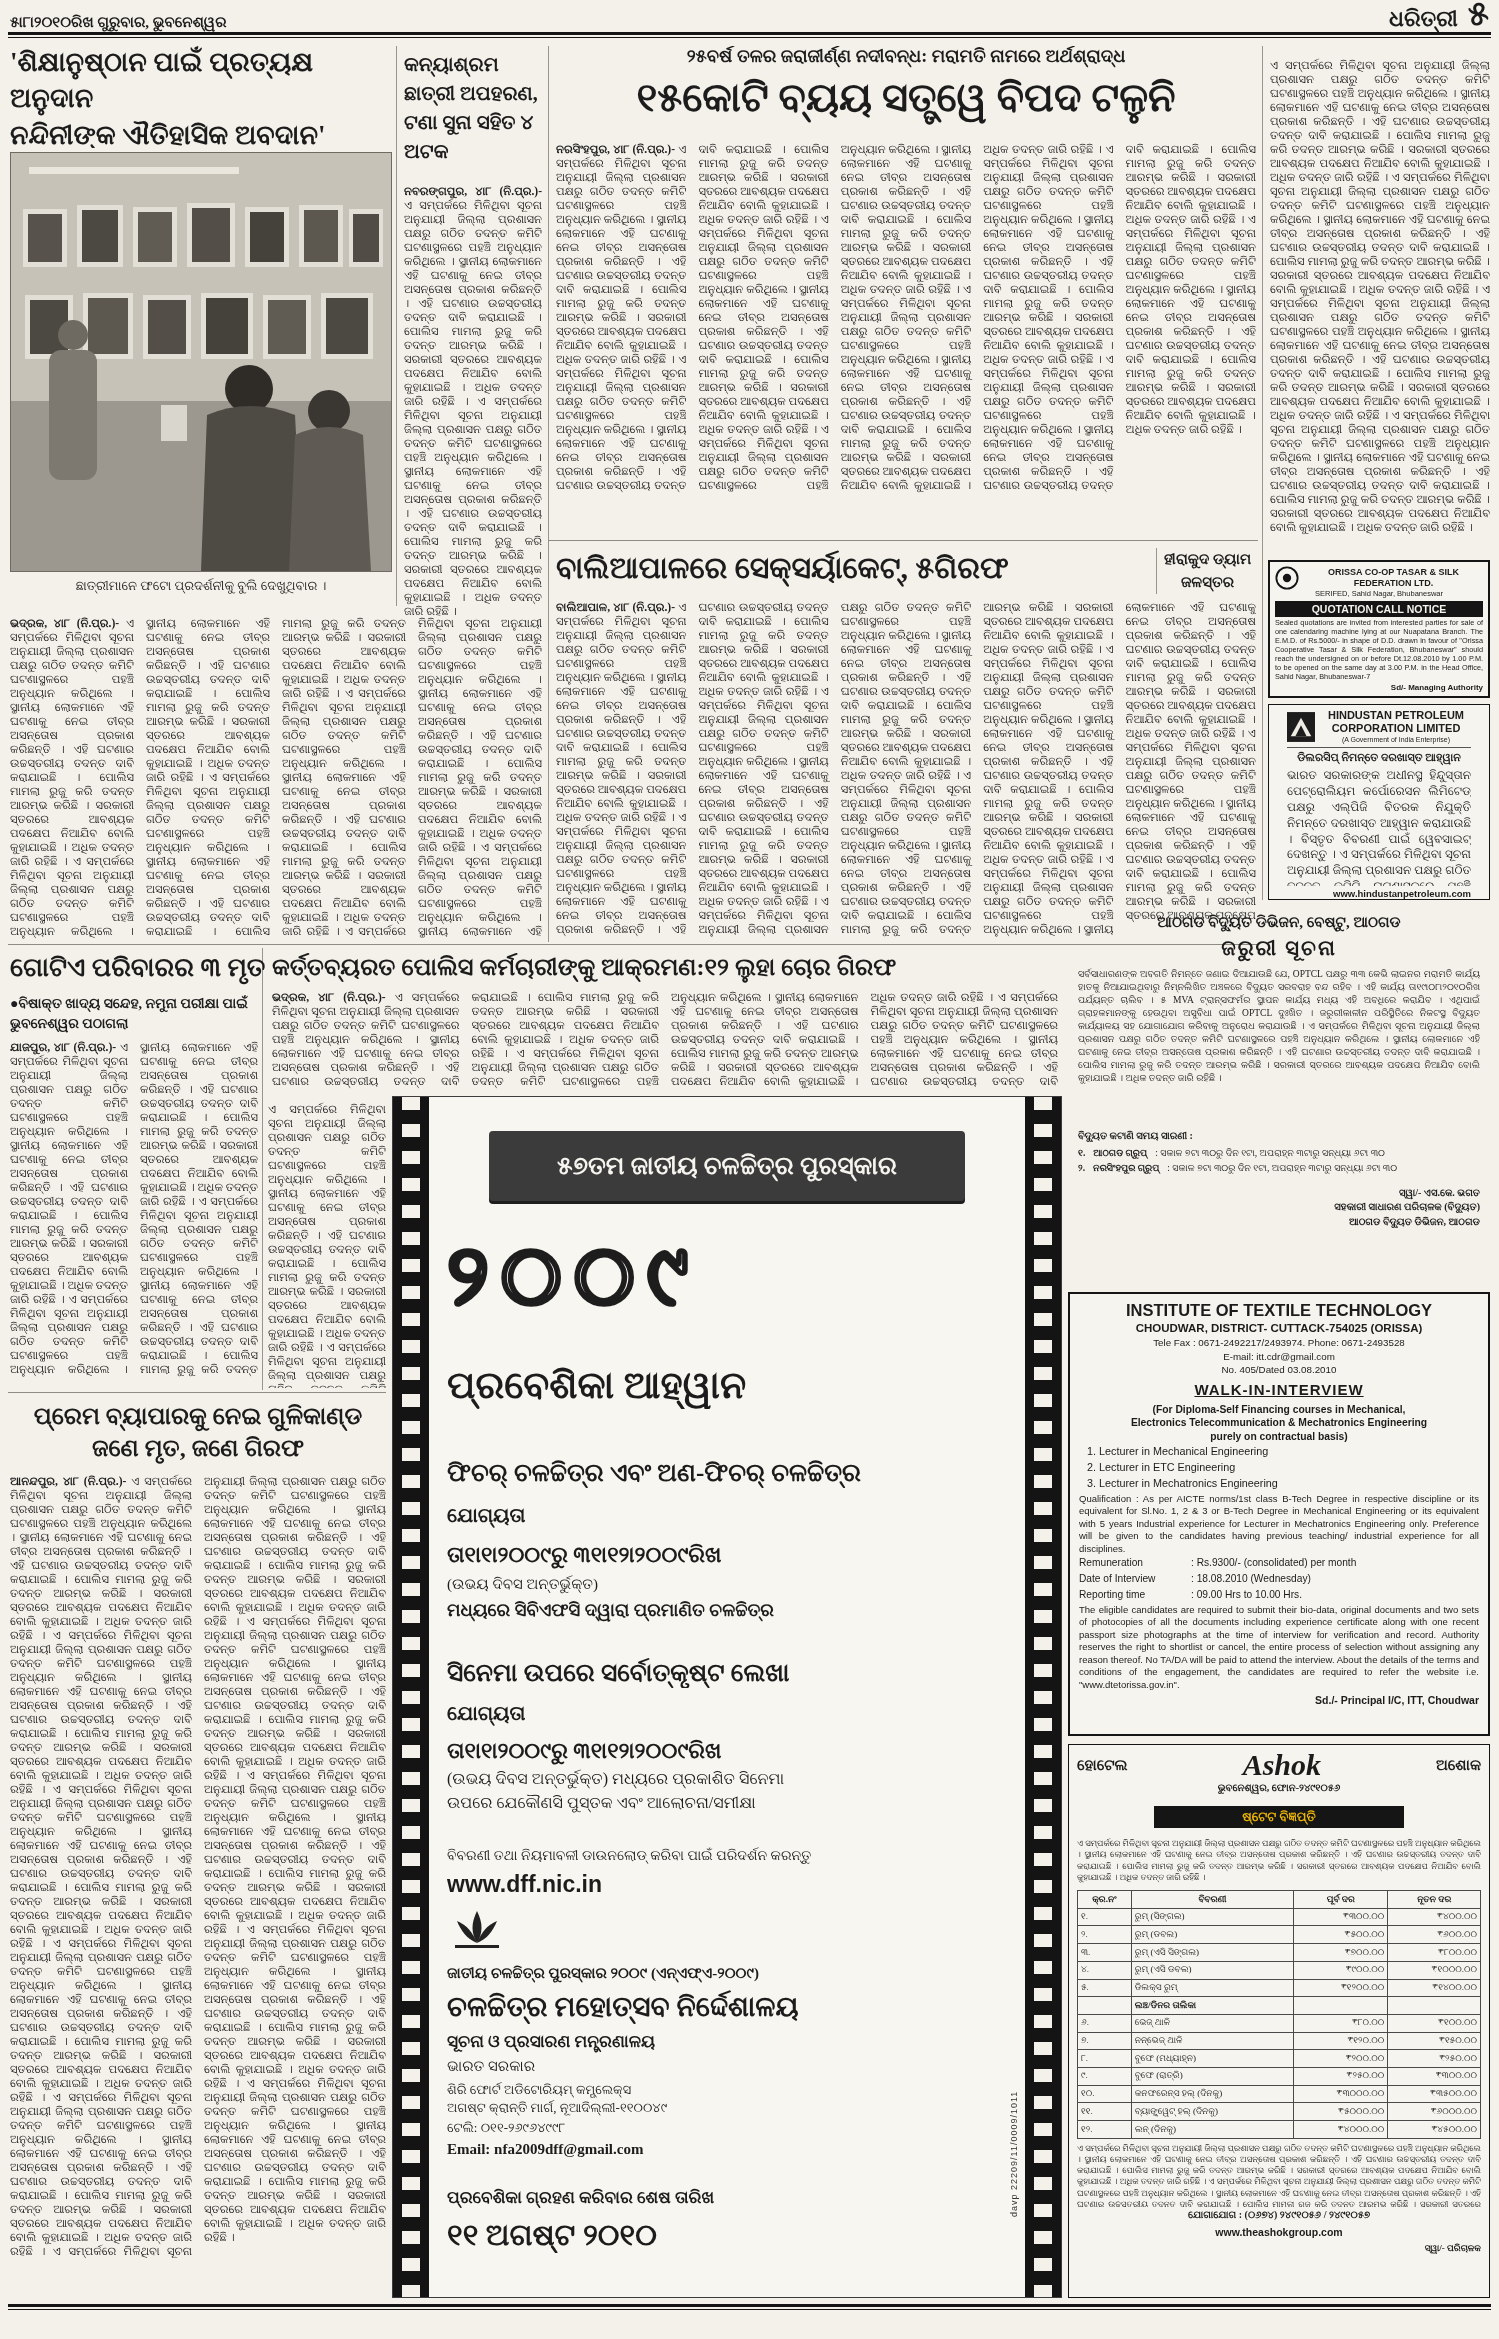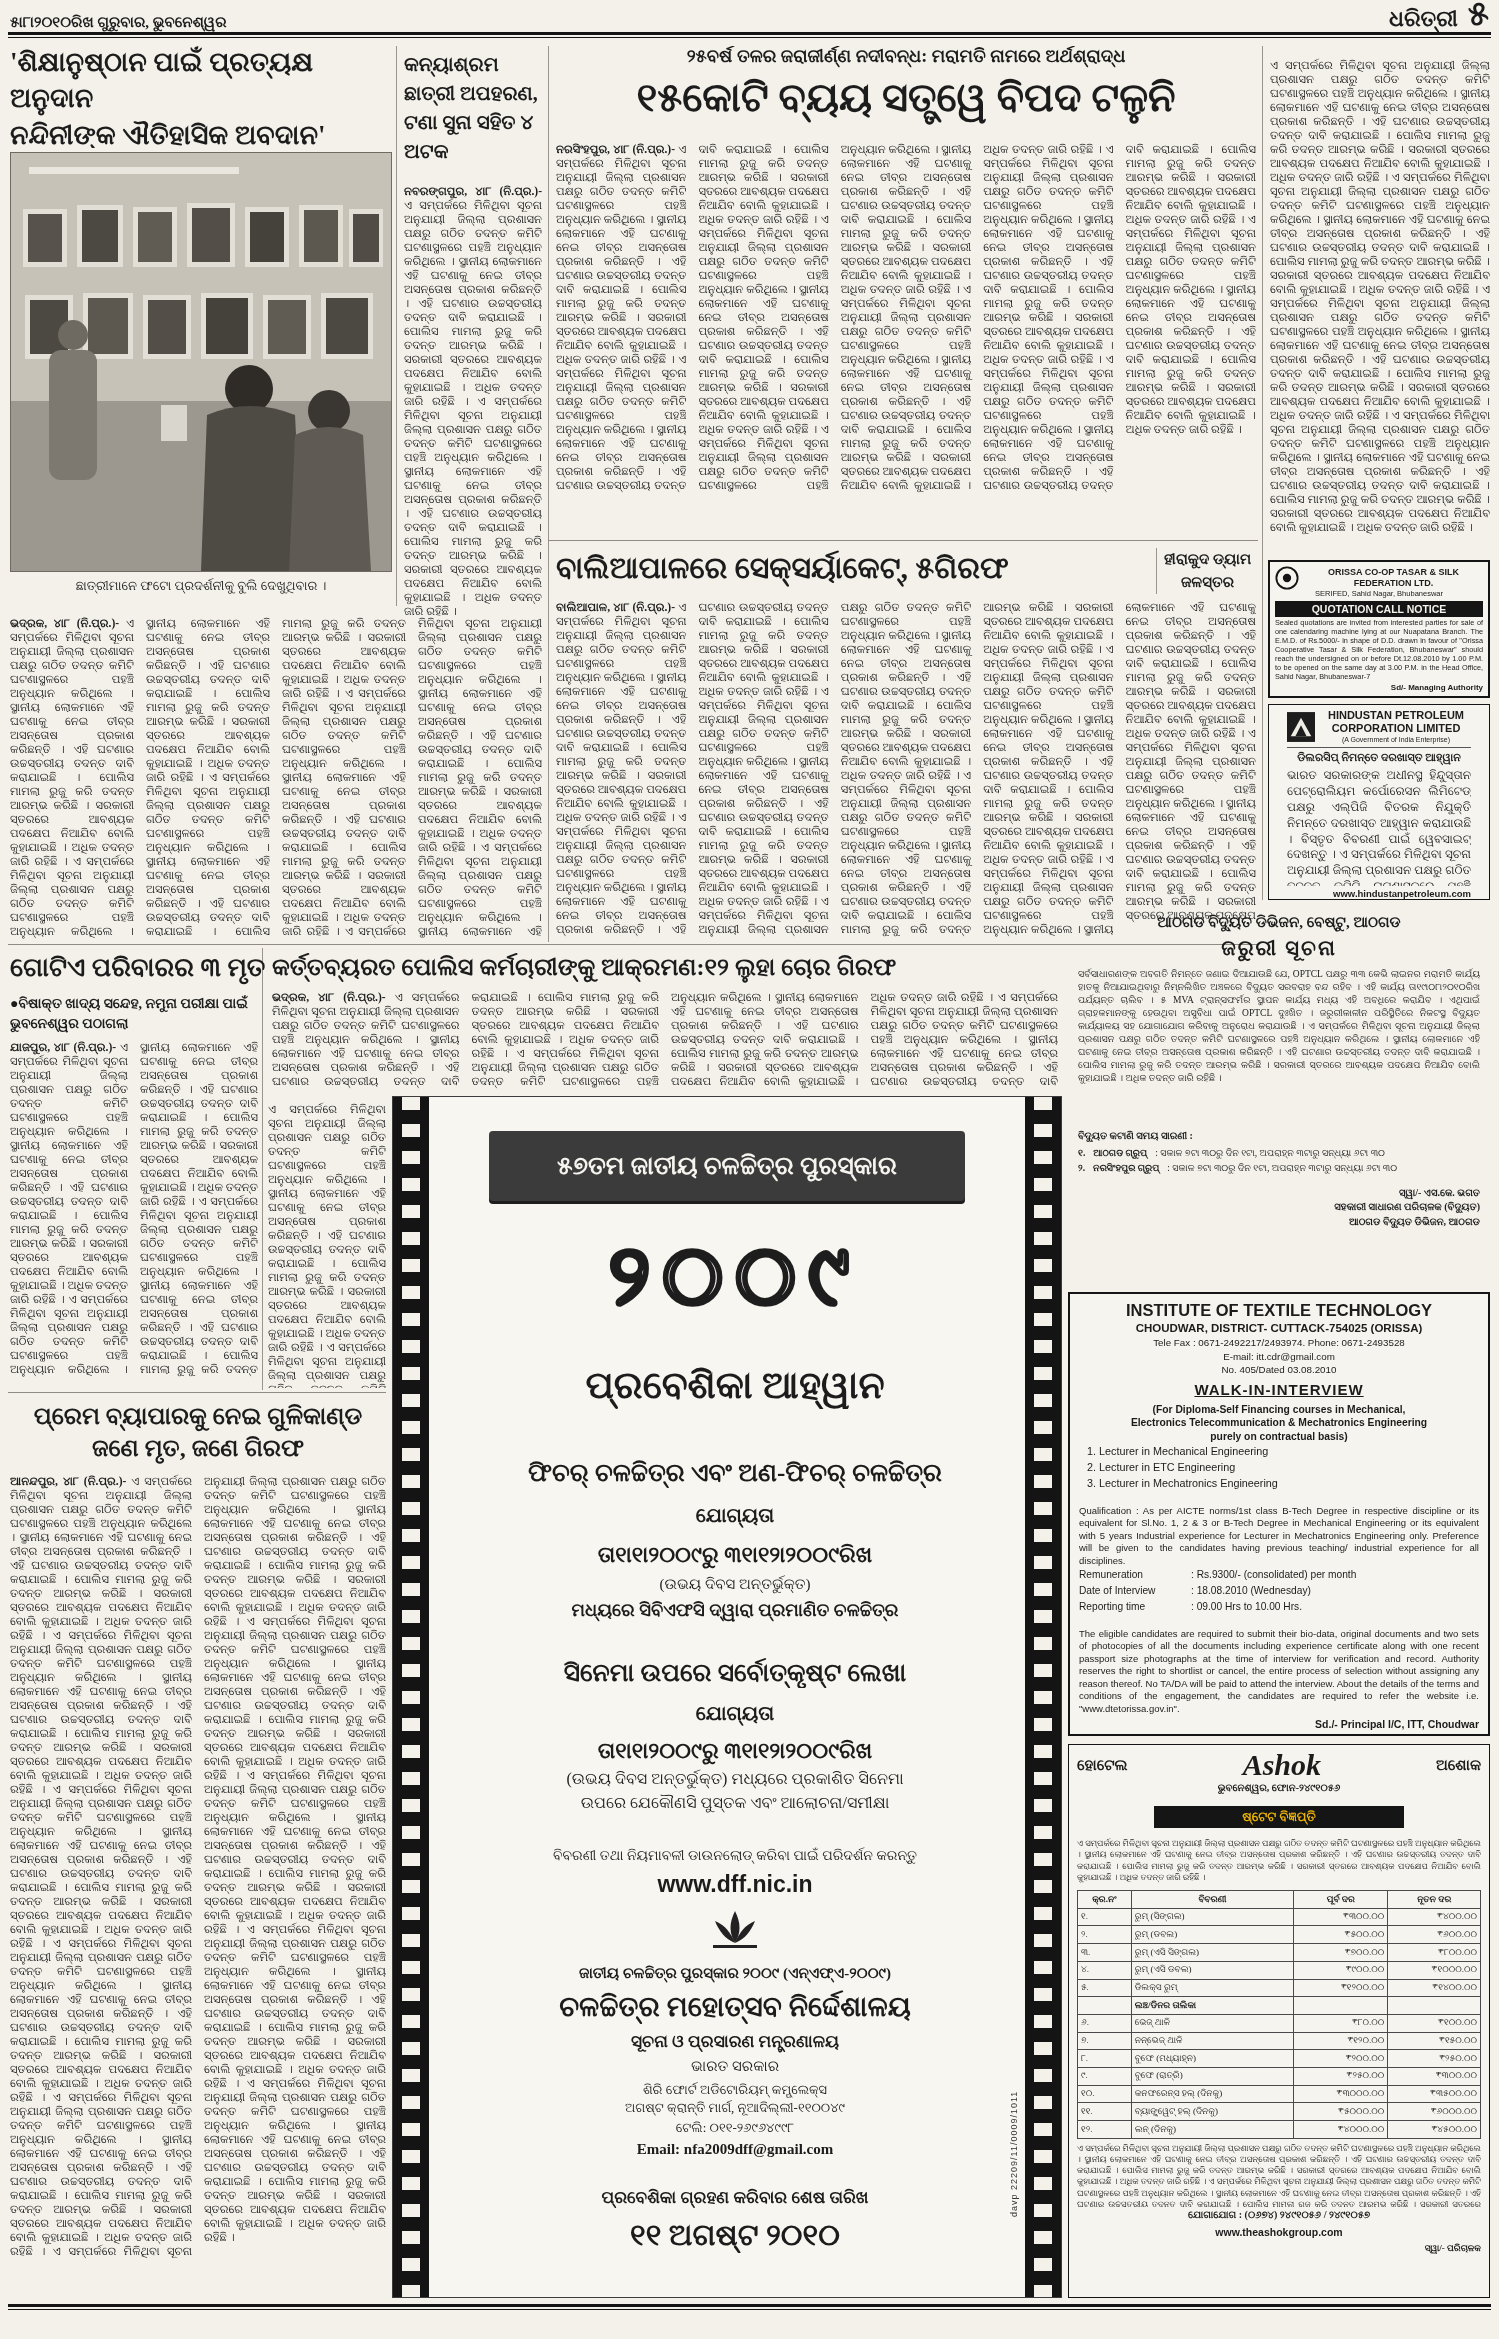--- a/index.html
+++ b/index.html
@@ -57,21 +57,21 @@
   .optcl-h1{font:700 15px/1.4 "Liberation Serif",serif;text-align:center}
   .optcl-h2{font:700 21px/1.5 "Liberation Serif",serif;text-align:center;letter-spacing:2px}
   .optcl-body{font-size:9.5px;line-height:1.38;text-align:justify;margin-top:3px;overflow:hidden}
   .optcl-sub{font:700 10px/2 "Liberation Serif",serif}
   .optcl-row{display:flex;gap:8px;font-size:9.5px;line-height:1.6}
   .optcl-sign{font:700 10px/1.45 "Liberation Serif",serif;text-align:right;margin-top:10px}
   
   .film{background:#f8f6f0;border:1px solid #3c3c3c;overflow:hidden}
   .strip{position:absolute;top:0;bottom:0;width:36px;background:#141414}
   .strip i{position:absolute;top:0;bottom:0;left:9px;right:9px;background:repeating-linear-gradient(to bottom,#f3f1ea 0 13px,rgba(0,0,0,0) 13px 27px)}
-  .fc{position:absolute;left:54px;right:38px;text-align:center;overflow:hidden}
+  .fc{position:absolute;left:54px;right:38px;overflow:hidden}
   .banner{position:absolute;left:96px;right:96px;height:70px;background:#3b3b3b;color:#f6f4ee;border-radius:4px;display:flex;align-items:center;justify-content:center;font:700 25px/1.2 "Liberation Serif",serif;box-shadow:0 3px 0 #1e1e1e}
   .banner:before,.banner:after{content:"";position:absolute;width:30px;height:30px;background:#1e1e1e;border-radius:50%;top:28px;z-index:-1}
   .banner:before{left:-15px}.banner:after{right:-15px}
   .year{font:700 84px/1 "Liberation Sans",sans-serif;letter-spacing:12px;color:#f8f6f0;-webkit-text-stroke:3px #1d1d1d;text-shadow:0 0 1px #1d1d1d}
   .call{font:700 38px/1.2 "Liberation Serif",serif}
   .f25b{font:700 25px/1.25 "Liberation Serif",serif}
   .f22b{font:700 22px/1.25 "Liberation Serif",serif}
   .f20b{font:700 20px/1.25 "Liberation Serif",serif}
   .f18b{font:700 18px/1.25 "Liberation Serif",serif}
   .f17b{font:700 17px/1.3 "Liberation Serif",serif}
@@ -85,21 +85,21 @@
   .web{font:700 23px/1.2 "Liberation Sans",sans-serif}
   .davp{position:absolute;writing-mode:vertical-rl;transform:rotate(180deg);font:9px/1.4 "Liberation Sans",sans-serif;color:#333;letter-spacing:1px}
   
   .itt{border:2px solid #151515;padding:7px 9px;font-family:"Liberation Sans",sans-serif;background:#f6f4ee;overflow:hidden}
   .itt-n1{font:700 16.5px/1.2 "Liberation Sans",sans-serif;text-align:center}
   .itt-n2{font:700 11.5px/1.35 "Liberation Sans",sans-serif;text-align:center}
   .itt-c{font-size:9.8px;line-height:1.35;text-align:center}
   .itt-t{font:700 15px/1.8 "Liberation Sans",sans-serif;text-align:center;text-decoration:underline;letter-spacing:1px}
   .itt-sub{font:700 10.3px/1.3 "Liberation Sans",sans-serif;text-align:center}
   .itt-post{font-size:10.8px;line-height:1.5;padding-left:8px}
-  .itt-q{font-size:9.5px;line-height:1.32;text-align:justify;margin-top:13px}
+  .itt-q{font-size:9.5px;line-height:1.32;text-align:justify;margin-top:1px}
   .itt-row{display:flex;font-size:10.2px;line-height:1.55}
   .itt-lab{width:112px;flex:none}
   .itt-sign{font:700 10.5px/1.8 "Liberation Sans",sans-serif;text-align:right}
   
   .ashok{border:1.5px solid #151515;padding:5px 8px;background:#f6f4ee;overflow:hidden}
   .ashok-top{display:flex;justify-content:space-between;align-items:center}
   .ashok-w{font:700 15px/1.2 "Liberation Serif",serif}
   .ashok-logo{font:italic 700 30px/1 "Liberation Serif",serif}
   .ashok-city{font:700 10px/1.6 "Liberation Serif",serif;text-align:center}
   .ashok-bar{background:#151515;color:#eab308;font:700 13px/1.7 "Liberation Serif",serif;text-align:center;width:62%;margin:10px auto}

